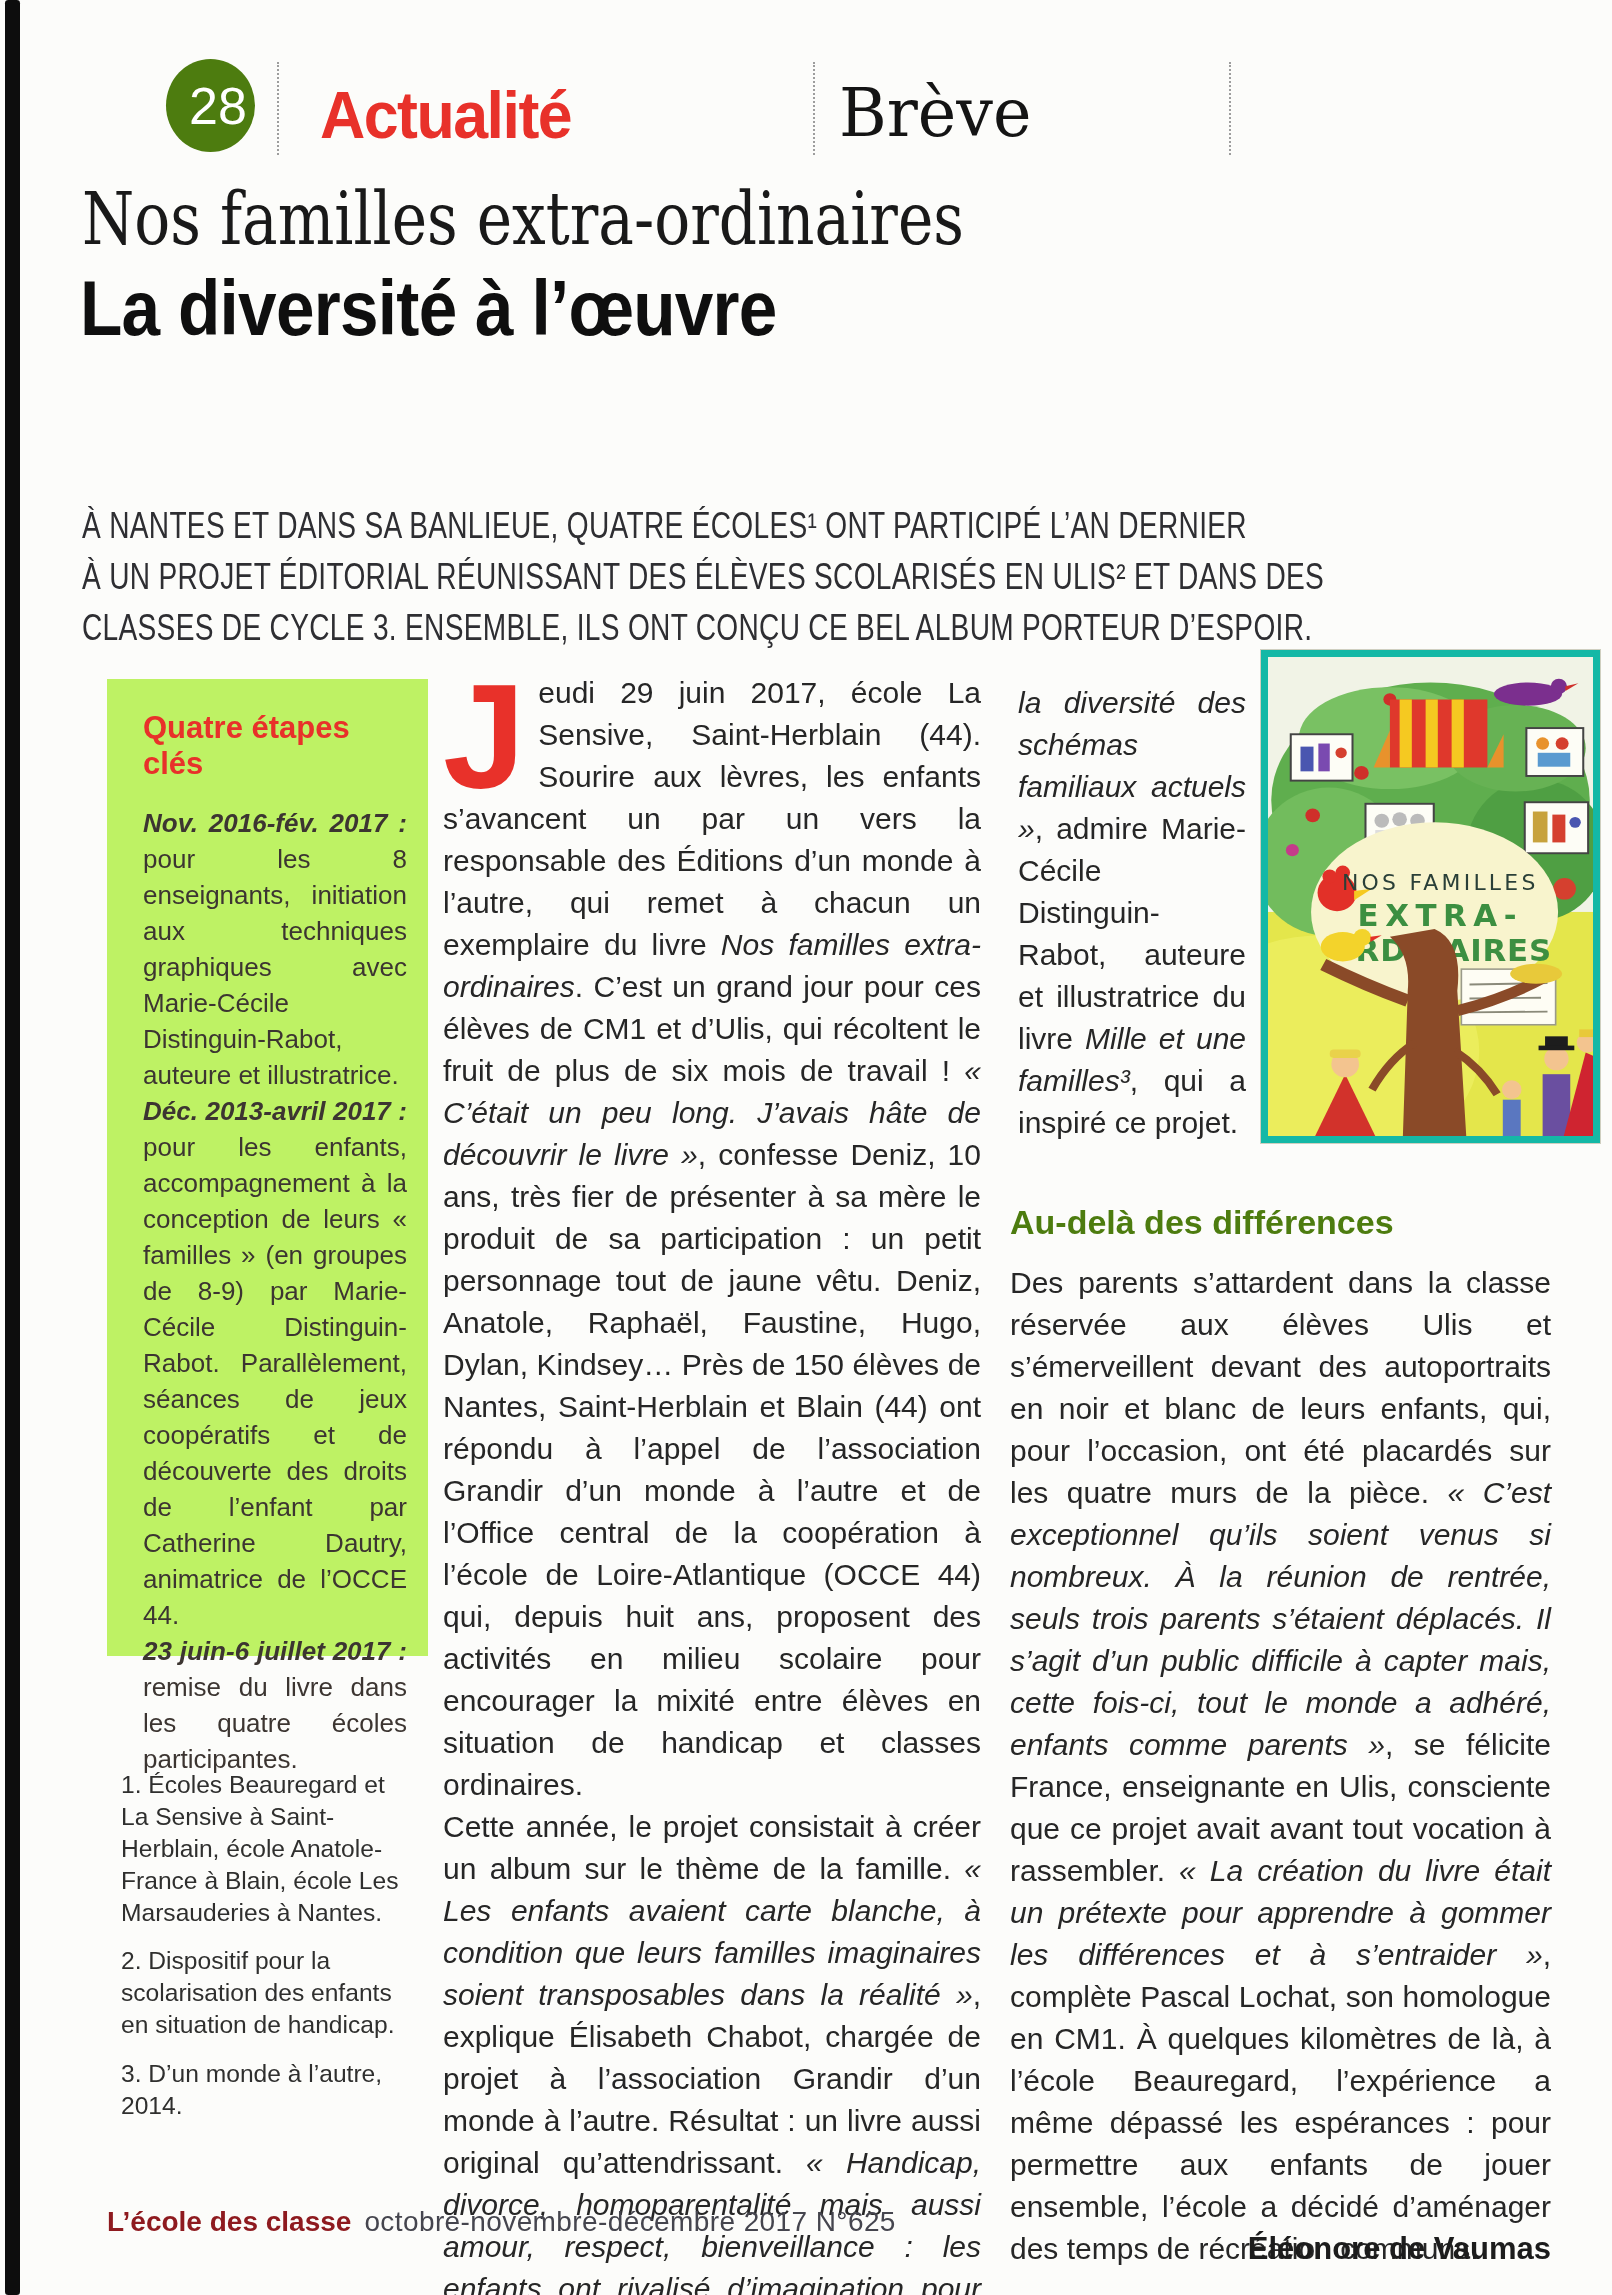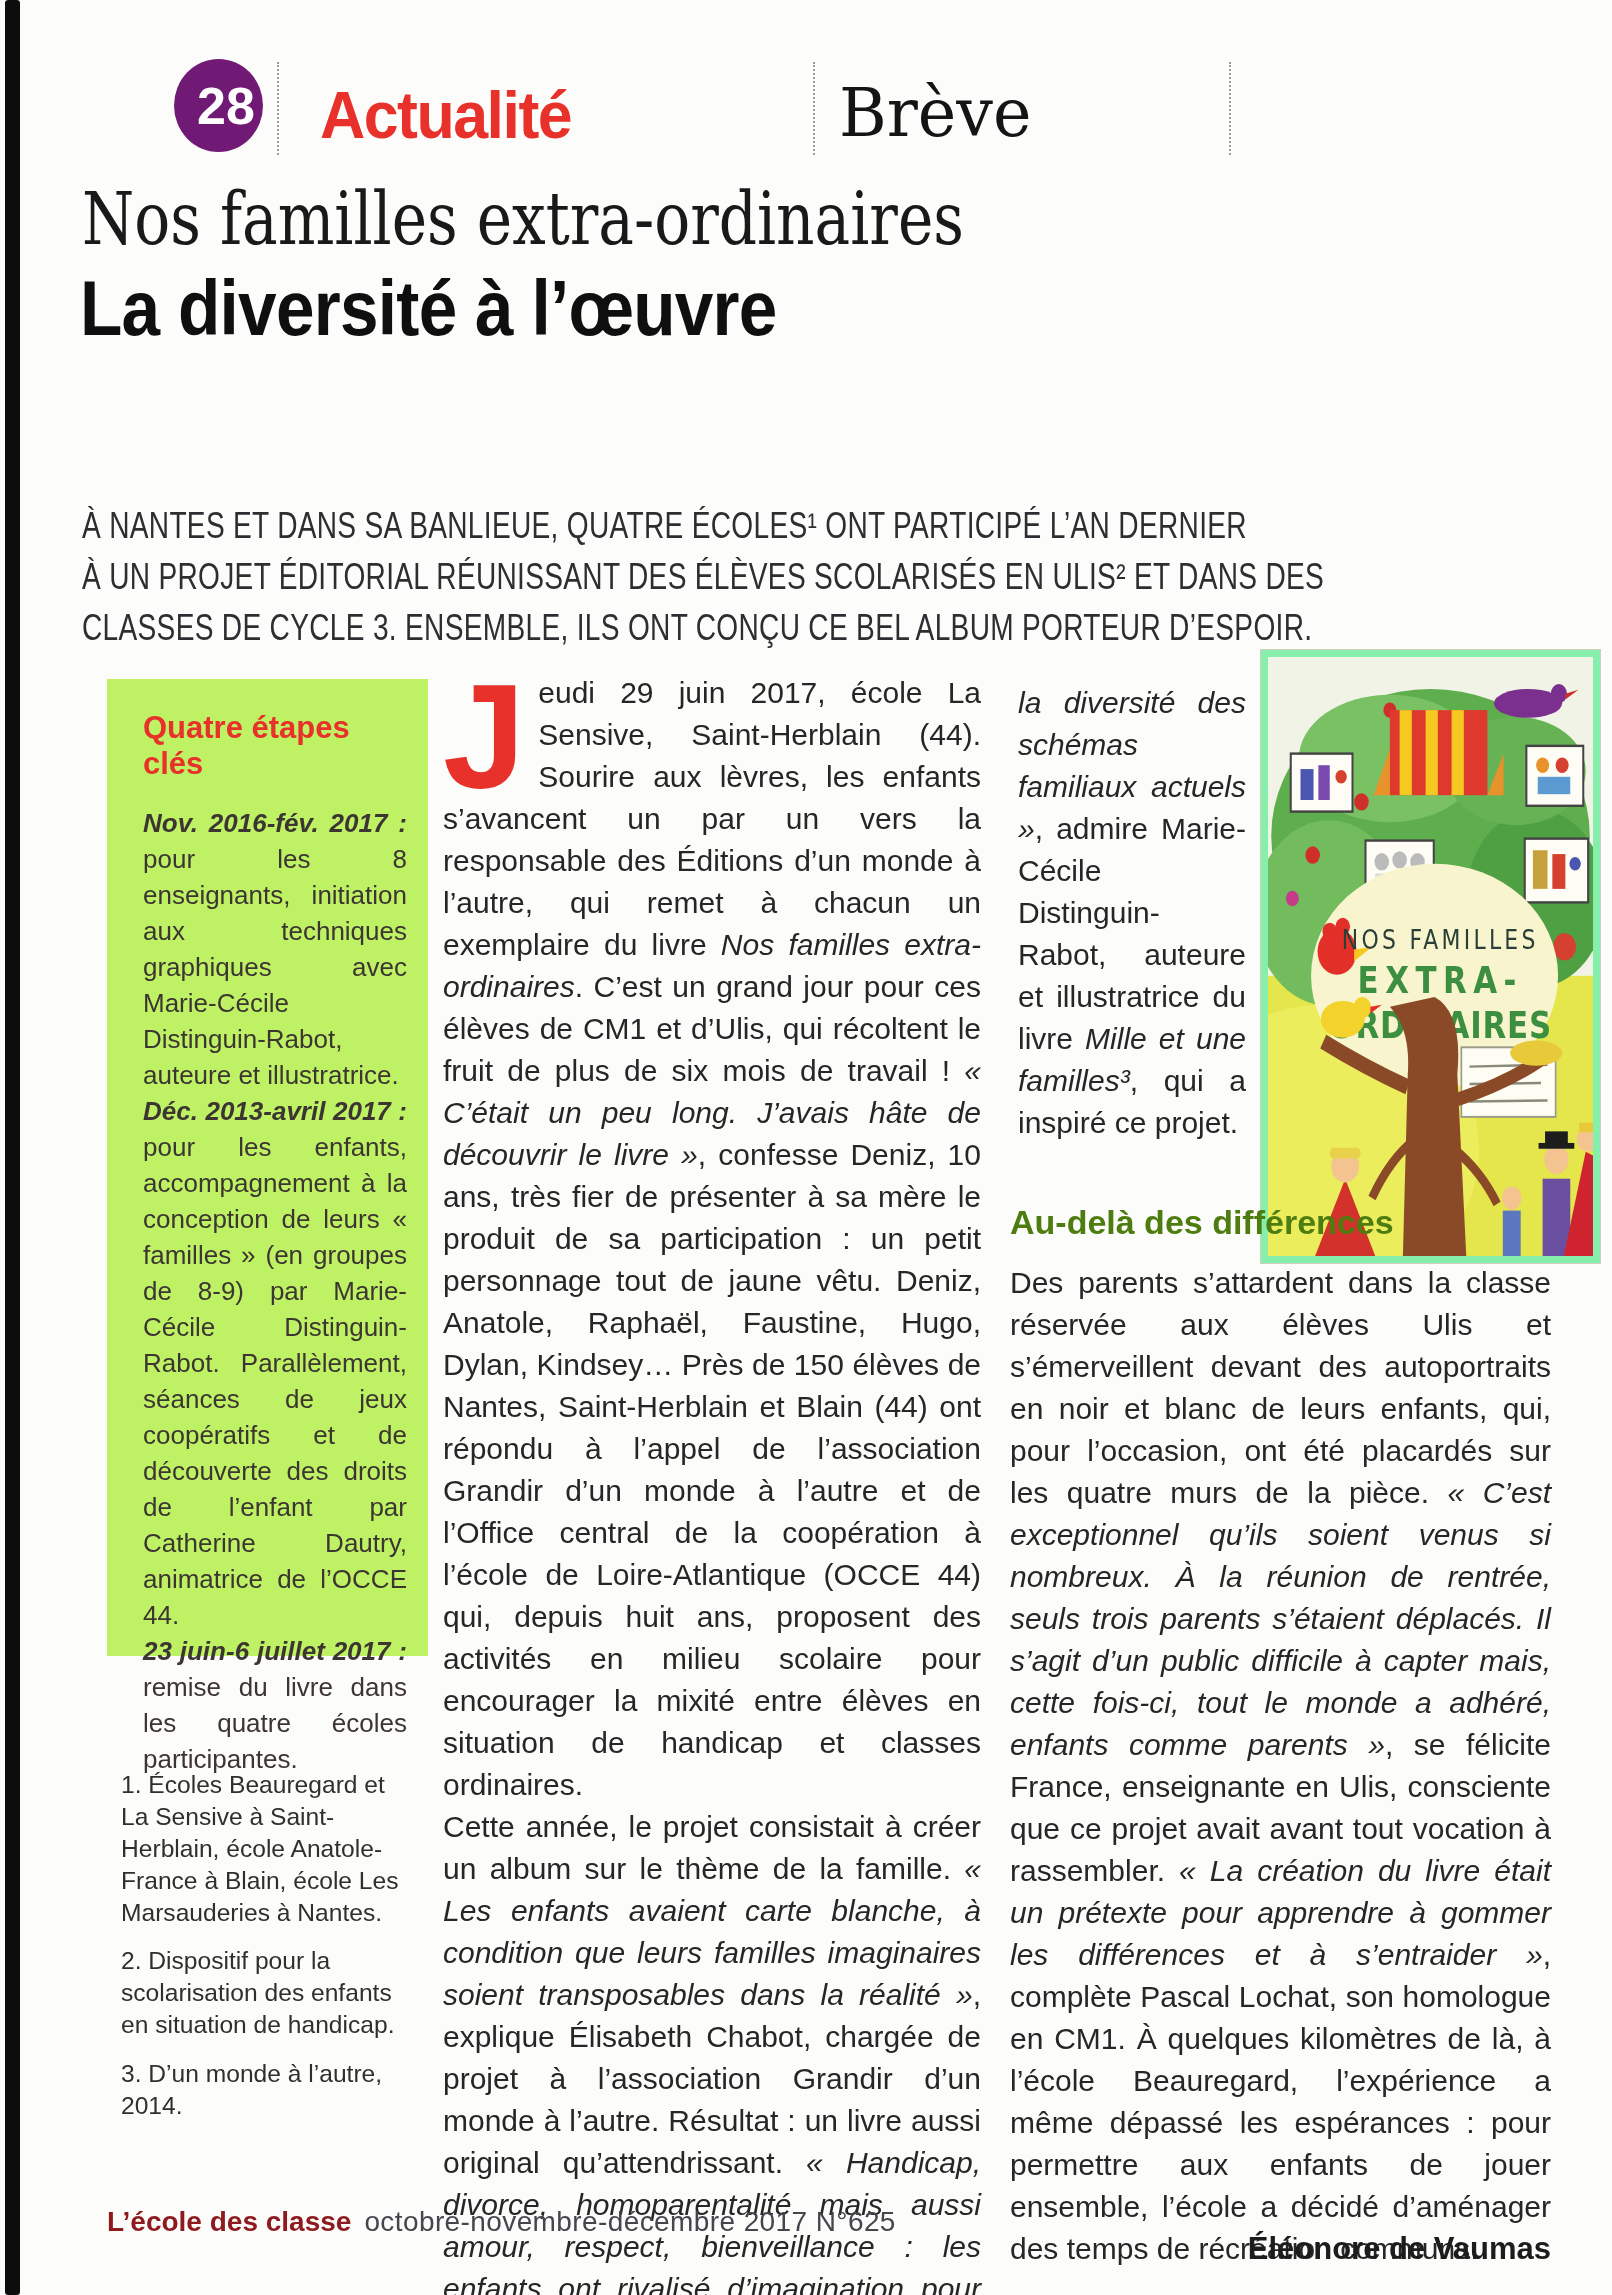--- a/index.html
+++ b/index.html
@@ -1,22 +1,22 @@
 <!DOCTYPE html>
 <html lang="fr" style="font-size:13px"><head>
 <meta charset="utf-8">
 <style>
   html,body{margin:0;padding:0;background:#e8e8e6;}
   .page{position:relative;width:1613px;height:2295px;background:#fcfcfa;overflow:hidden;
         font-family:"Liberation Sans",sans-serif;color:#2b2b2b;}
   .scan-edge{position:absolute;left:4.9px;top:0;width:15.6px;height:100%;background:#0d0d0d;border-radius:3.3px;}
 
   
-  .badge{position:absolute;left:174px;top:59px;width:89px;height:93px;background:#701a75;
-         border-radius:50%;color:#fff;font-weight:bold;font-size:52px;
+  .badge{position:absolute;left:166px;top:59px;width:89px;height:93px;background:#4d7c0f;
+         border-radius:50%;color:#fff;font-weight:normal;font-size:52px;
          display:flex;align-items:center;justify-content:flex-end;padding-right:8.2px;box-sizing:border-box;}
   .vsep{position:absolute;top:62px;height:93px;border-left:2.5px dotted #9d9d9d;width:0;}
   .v1{left:277px}.v2{left:813px}.v3{left:1229px}
   .section-label{position:absolute;left:320px;top:77px;font-size:66px;font-weight:800;color:#e8312a;
          letter-spacing:-1.6px;transform:scaleX(.95);transform-origin:left top;white-space:nowrap;}
   .rubric-label{position:absolute;left:839px;top:74px;font-family:"DejaVu Serif",serif;font-size:67px;
          color:#141414;transform:scaleX(.97);transform-origin:left top;white-space:nowrap;}
 
   
   .kicker{position:absolute;left:82px;top:177px;font-family:"DejaVu Serif",serif;font-size:72px;
@@ -46,21 +46,21 @@
 
   .col-narrow{position:absolute;left:1010px;top:674px;width:244px;font-size:30px;line-height:42px;
               text-align:justify;color:#262626;}
 
   .crosshead{position:absolute;left:1010px;top:1203px;font-size:34px;font-weight:bold;color:#4d7c0f;margin:0;}
   .col-right{position:absolute;left:1010px;top:1262px;width:541px;font-size:30px;line-height:42px;
              text-align:justify;color:#262626;}
   .byline{text-align:right;font-weight:bold;font-size:31px;margin-top:-42px;color:#1c1c1c;}
 
   
-  .cover{position:absolute;left:1260px;top:649px;width:341px;height:615px;background:#86efac;
+  .cover{position:absolute;left:1260px;top:649px;width:341px;height:495px;background:#14b8a6;
          border:1.6px solid #cfcfc0;box-sizing:border-box;padding:7px;}
   .cover svg{display:block;width:100%;height:100%;}
   .ct1{font-family:"DejaVu Sans",sans-serif;font-size:27px;letter-spacing:4px;fill:#2a3f38;text-anchor:middle;}
   .ct2{font-family:"DejaVu Sans",sans-serif;font-size:38px;font-weight:bold;letter-spacing:8px;fill:#3c8f41;text-anchor:middle;}
   .ct3{font-family:"DejaVu Sans",sans-serif;font-size:38px;font-weight:bold;letter-spacing:1px;fill:#3c8f41;text-anchor:middle;}
 
   
   .pfooter{position:absolute;left:107px;top:2206px;font-size:28px;white-space:nowrap;}
   .mag{color:#8e1a1f;font-weight:bold;}
   .issue{color:#45454e;margin-left:13px;letter-spacing:0.4px;}

